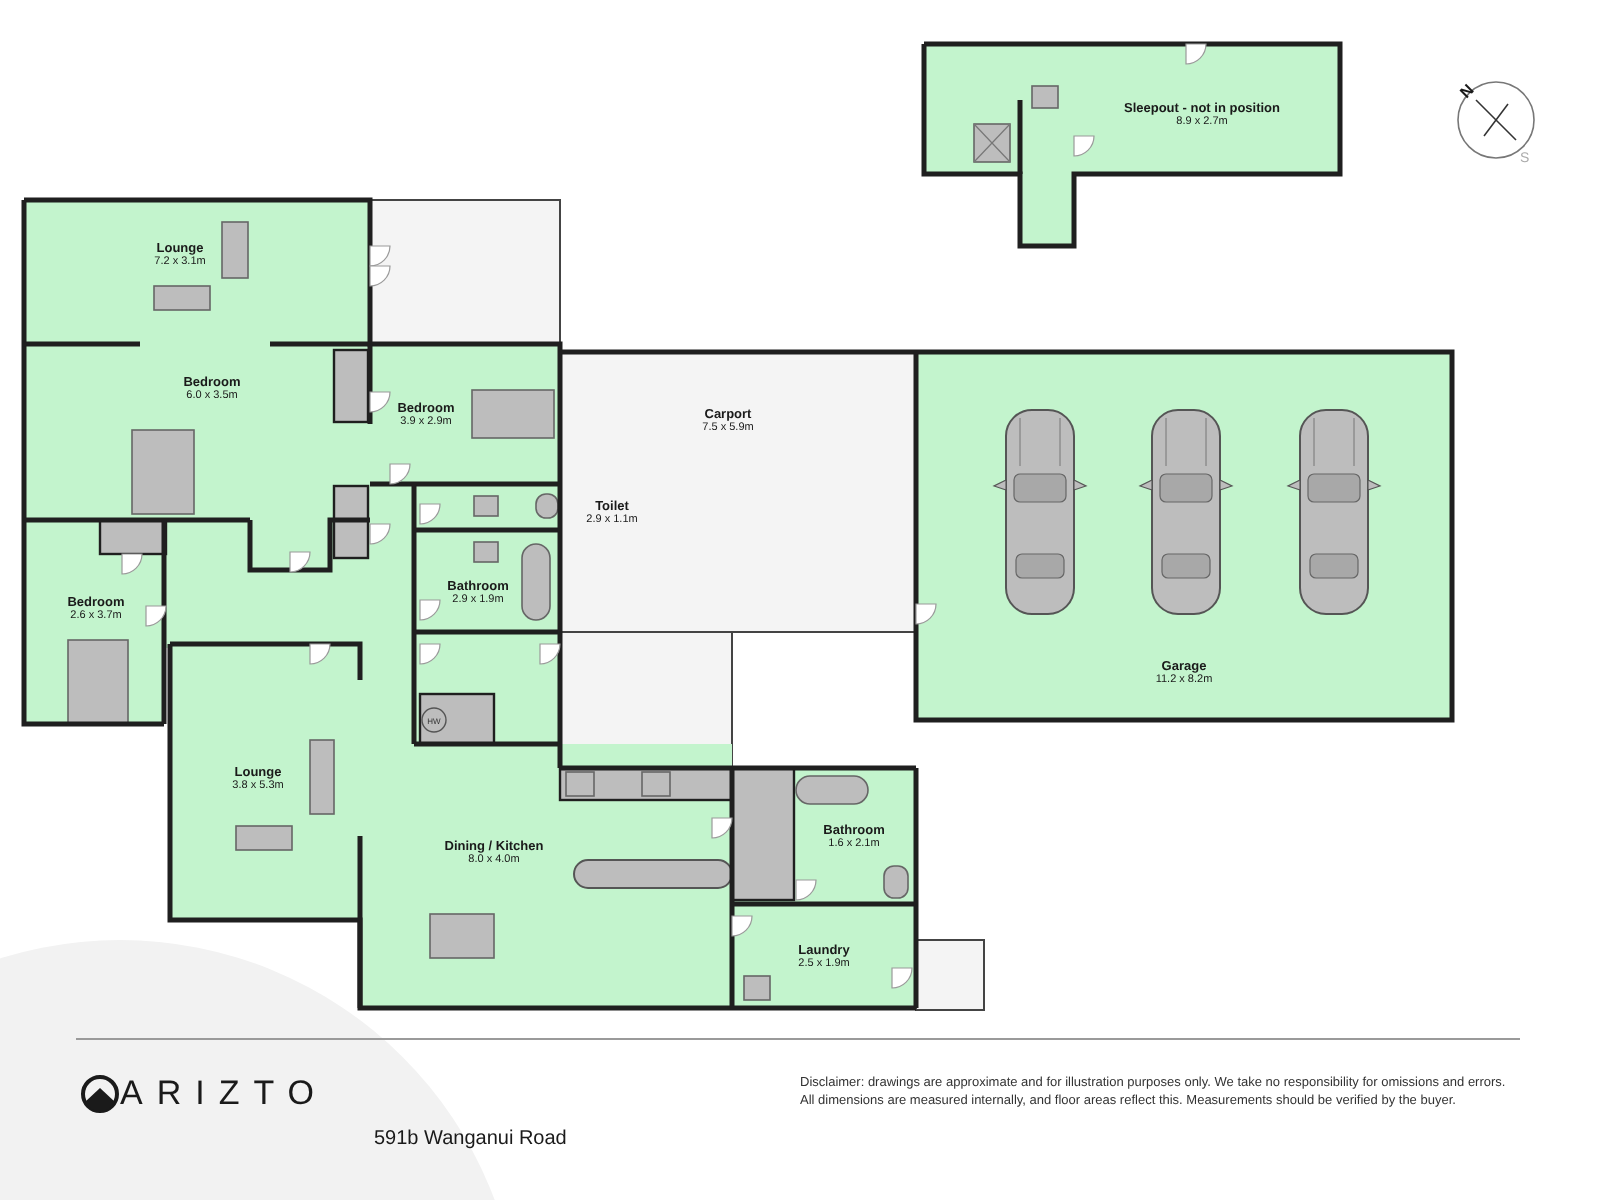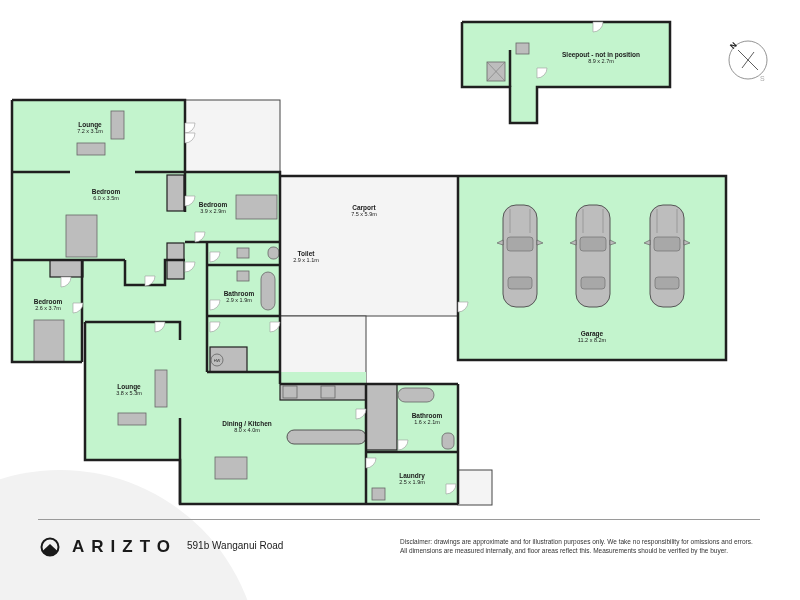--- a/index.html
+++ b/index.html
@@ -5,22 +5,22 @@
   html, body { margin:0; padding:0; }
   body { width:800px; height:600px; position:relative; overflow:hidden; background:#ffffff; font-family:"Liberation Sans", sans-serif; }
   .bgcircle { position:absolute; left:-140px; top:470px; width:400px; height:400px; border-radius:50%; background:#f2f2f2; }
   svg.plan { position:absolute; left:0; top:0; }
   .lbl { position:absolute; text-align:center; transform:translateX(-50%); color:#1a1a1a; white-space:nowrap; line-height:1.15; }
   .lbl .n { font-size:6.5px; font-weight:bold; display:block; }
   .lbl .d { font-size:5.5px; display:block; }
   .footer-line { position:absolute; left:38px; top:519px; width:722px; height:1px; background:#9a9a9a; }
   .logo { position:absolute; left:40px; top:537px; display:flex; align-items:center; }
   .logo-icon { width:20px; height:20px; }
-  .brand { margin-left:12px; font-size:17px; font-weight:bold; letter-spacing:7px; color:#1a1a1a; }
-  .address { position:absolute; left:187px; top:540px; font-size:10px; color:#1a1a1a; }
+  .brand { font-size:17px; font-weight:normal; letter-spacing:7px; color:#1a1a1a; }
+  .address { position:absolute; left:187px; top:564px; font-size:10px; color:#1a1a1a; }
   .disclaimer { position:absolute; left:400px; top:538px; font-size:6.5px; color:#333; line-height:1.35; width:380px; }
   .compass { position:absolute; left:726px; top:38px; width:44px; height:44px; }
 </style>
 </head>
 <body>
 
 <div class="bgcircle"></div>
 
 <svg class="plan" width="800" height="520" viewBox="0 0 800 520">
   <defs>

